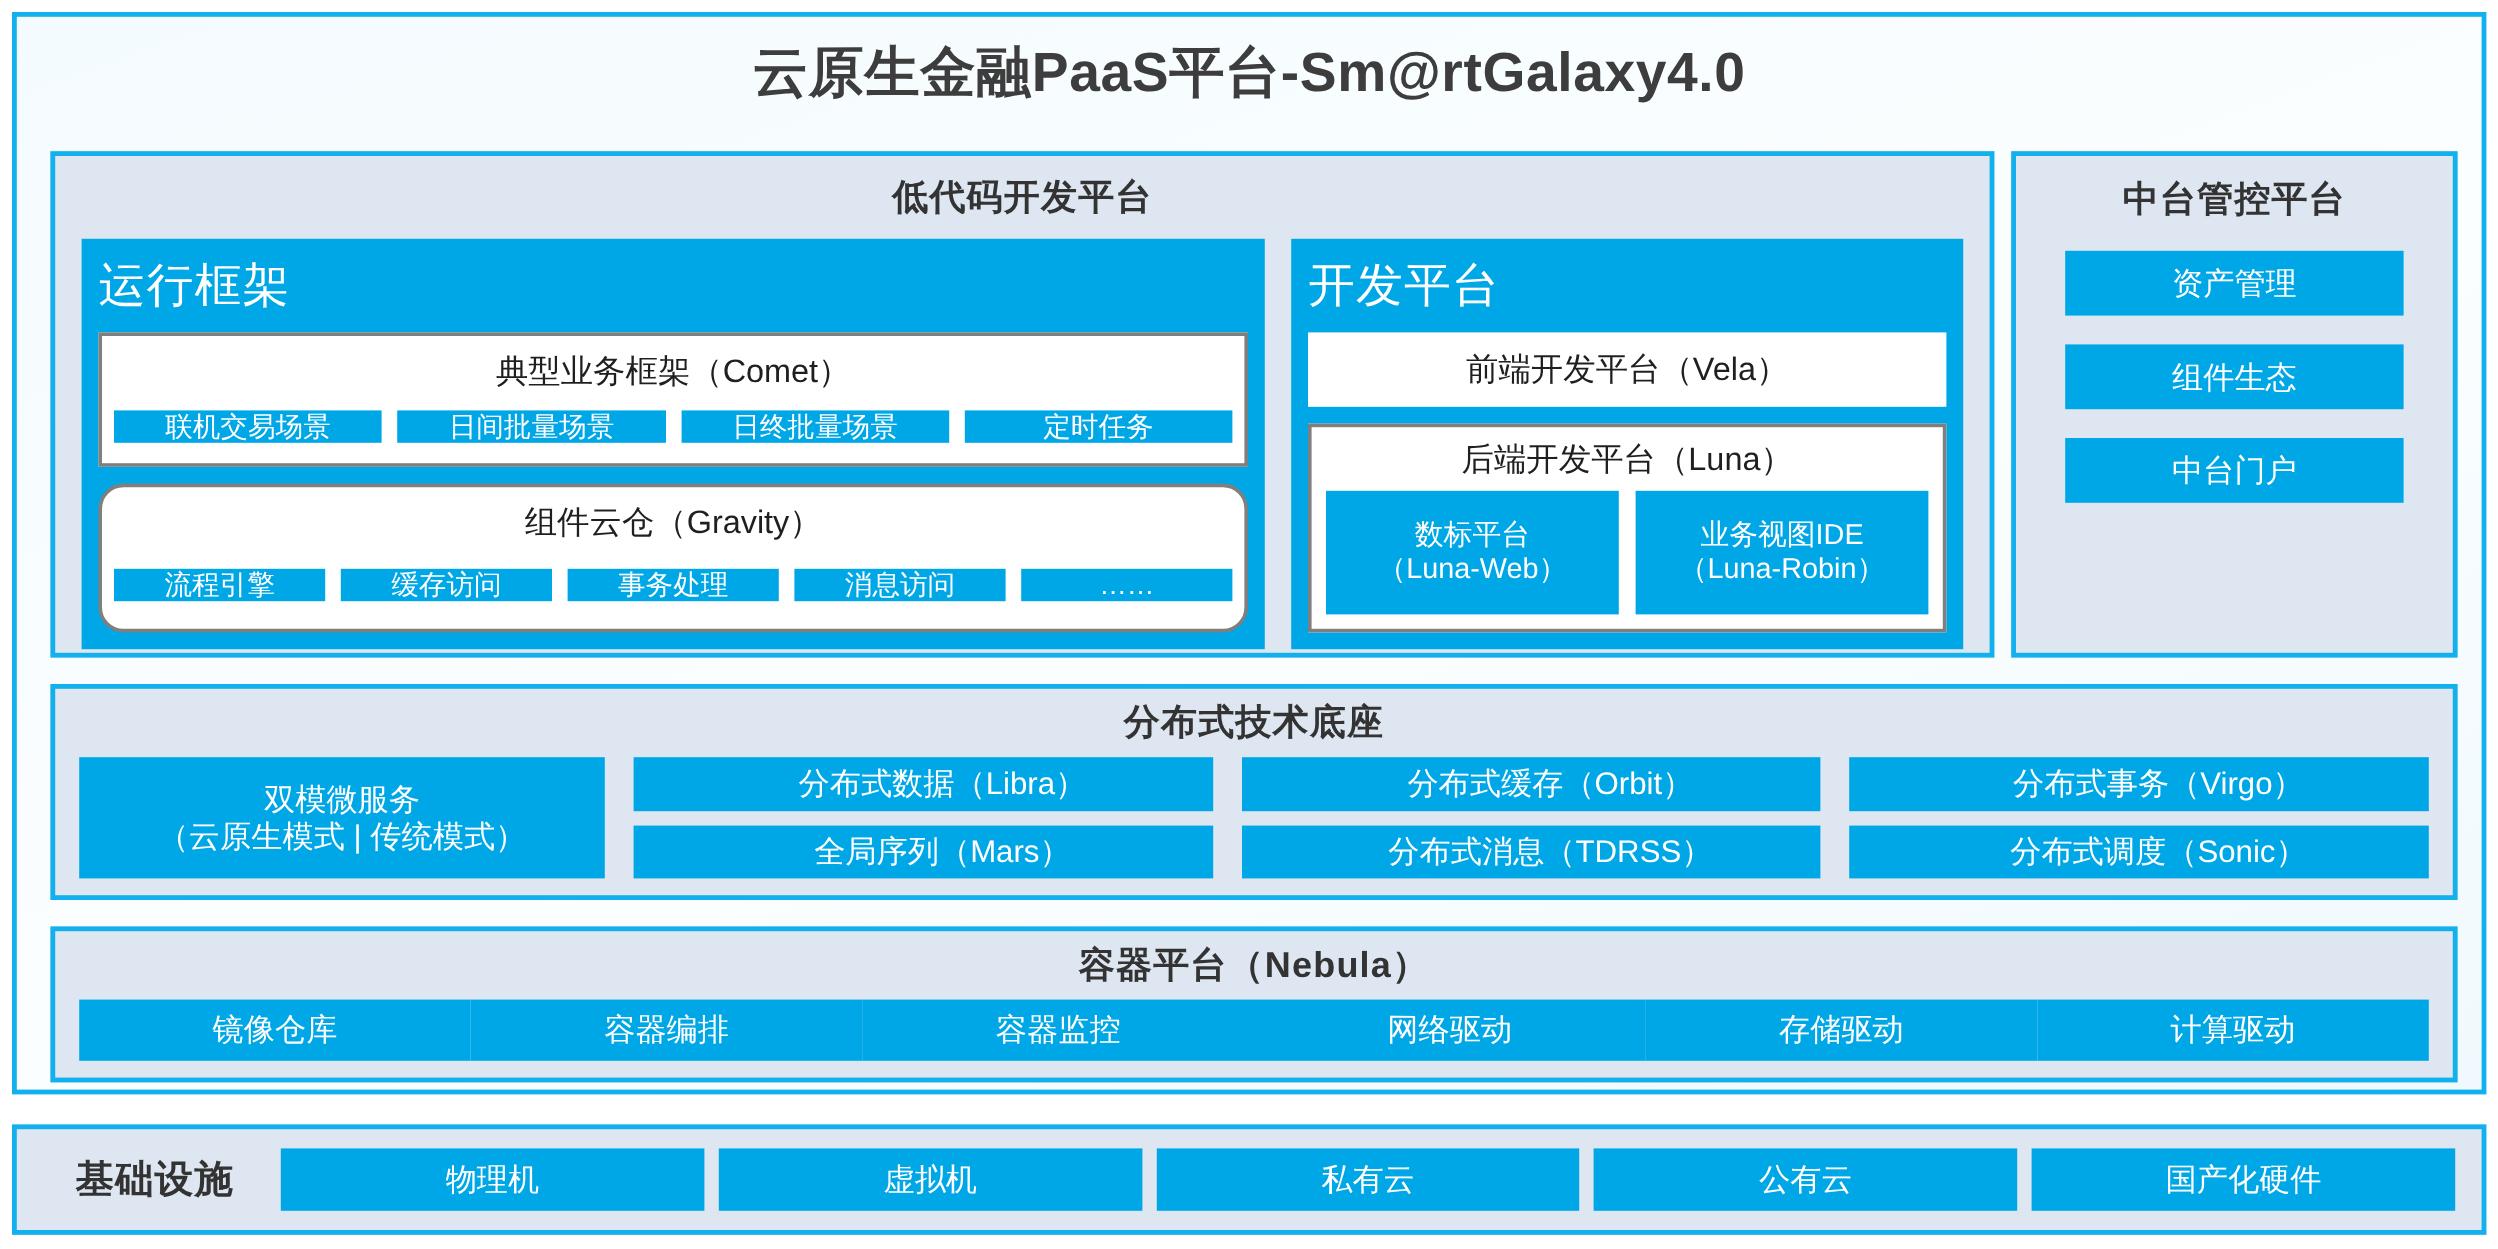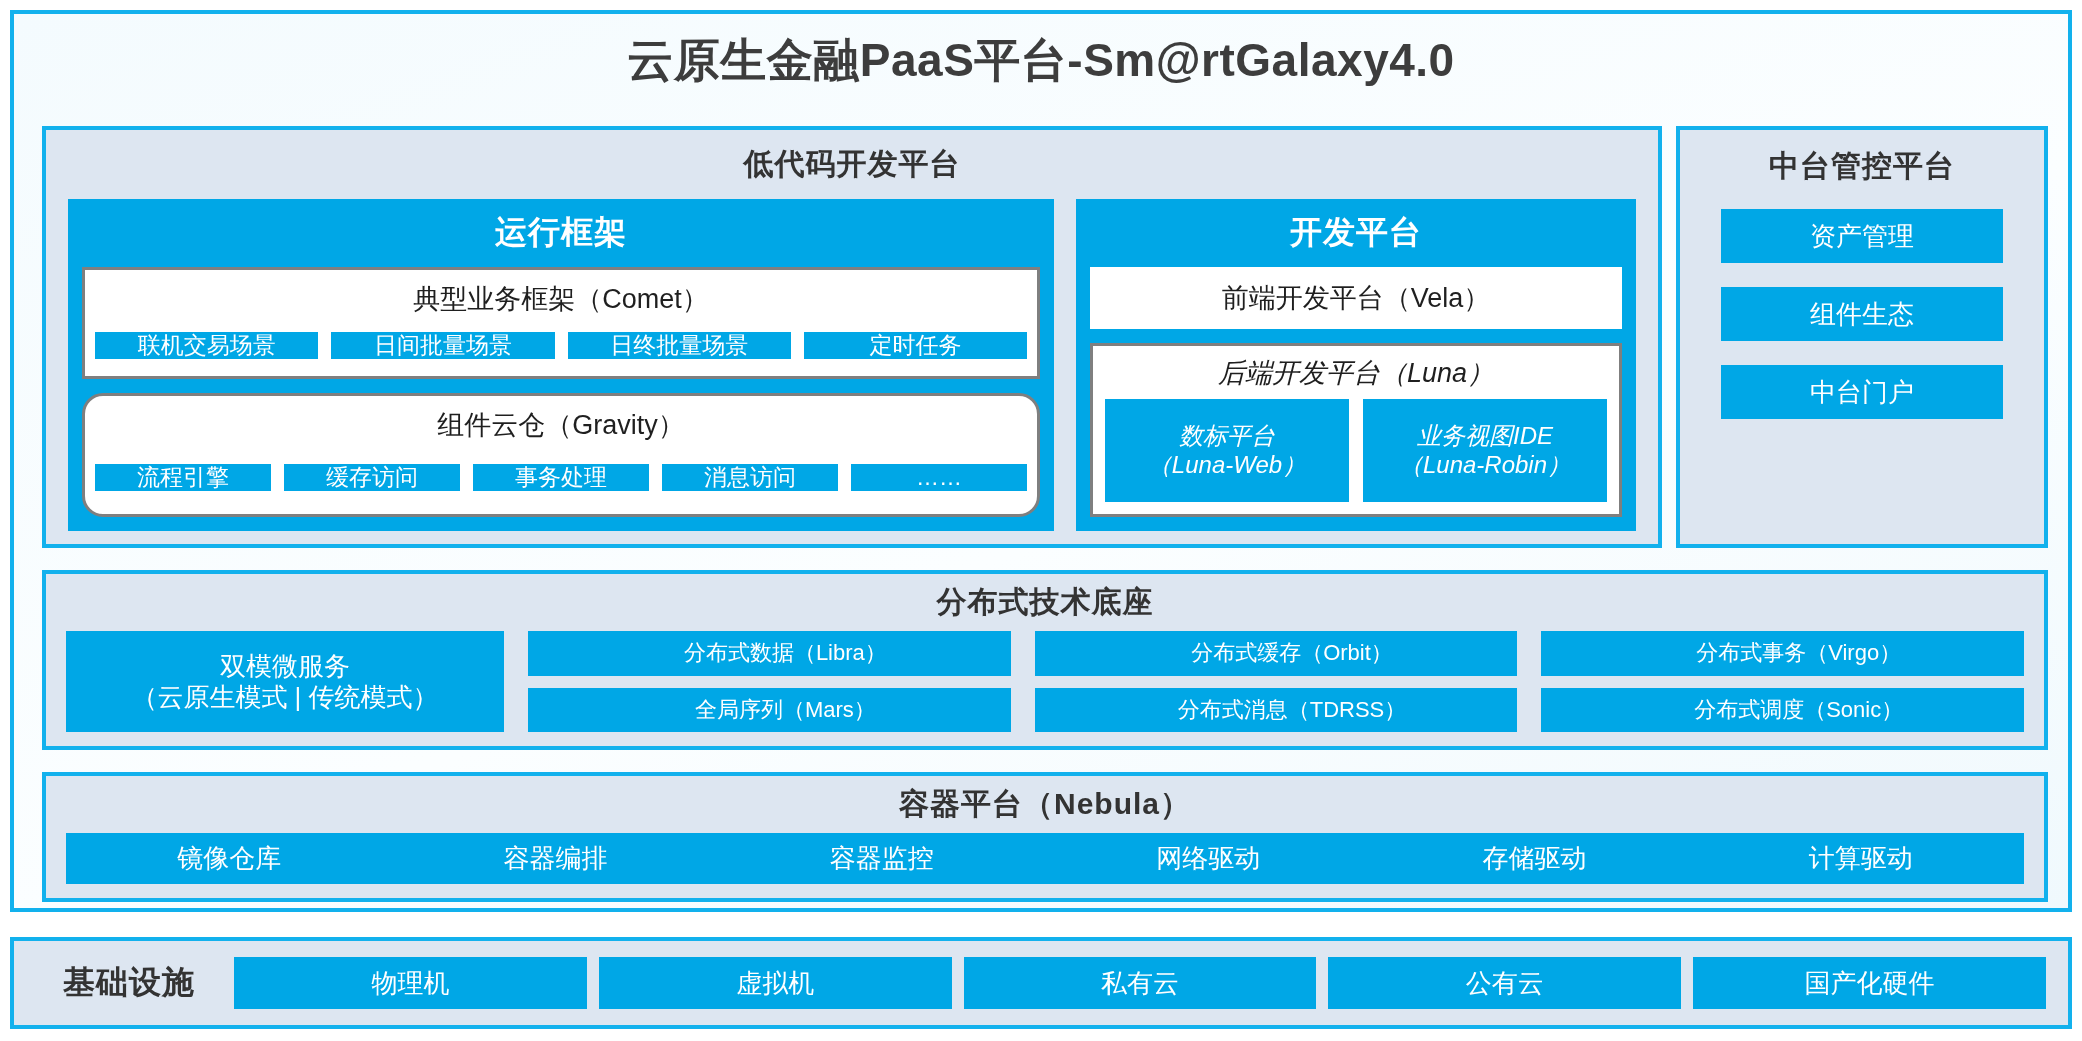--- a/index.html
+++ b/index.html
@@ -99,24 +99,24 @@
   
   #runtime-block {
     width: 986px;
     background: #00a7e6;
     display: flex;
     flex-direction: column;
     padding: 0 14px 14px 14px;
     box-sizing: border-box;
   }
   .block-heading {
-    text-align: center;
+    text-align: left;
     color: #ffffff;
-    font-size: 32px;
-    font-weight: 700;
+    font-size: 39px;
+    font-weight: 400;
     padding: 12px 0 12px 0;
     letter-spacing: 1px;
   }
   #comet-box { height: 112px; padding: 8px 10px 10px 10px; }
   #gravity-box { height: 124px; margin-top: 14px; padding: 8px 10px 10px 10px; border-radius: 21px; }
   .inner-heading {
     text-align: center;
     color: #1f1f1f;
     font-size: 27px;
     padding: 3px 0 8px 0;
@@ -143,21 +143,21 @@
   }
   #vela-box {
     background: #ffffff;
     height: 62px;
     display: flex;
     align-items: center;
     justify-content: center;
     color: #1f1f1f;
     font-size: 27px;
   }
-  #luna-box { margin-top: 14px; flex: 1; padding: 6px 12px 12px 12px; font-style: italic; }
+  #luna-box { margin-top: 14px; flex: 1; padding: 6px 12px 12px 12px; }
   .luna-chip-row { display: flex; gap: 14px; flex: 1; }
   .luna-chip { flex: 1; font-size: 24px; }
   .luna-chip .l2 { font-size: 24px; }
 
   
   #midplatform-panel {
     position: absolute;
     left: 1662px;
     top: 112px;
     width: 372px;
@@ -197,21 +197,21 @@
   #dual-mode {
     width: 438px;
     font-size: 26px;
   }
   .dist-col {
     flex: 1;
     display: flex;
     flex-direction: column;
     gap: 12px;
   }
-  .dist-cell { flex: 1; font-size: 22px; padding-left: 32px; }
+  .dist-cell { flex: 1; font-size: 26px; padding-left: 32px; }
 
   
   #container-panel {
     position: absolute;
     left: 28px;
     top: 758px;
     width: 2006px;
     height: 130px;
   }
   #container-title { margin-top: 8px; }

